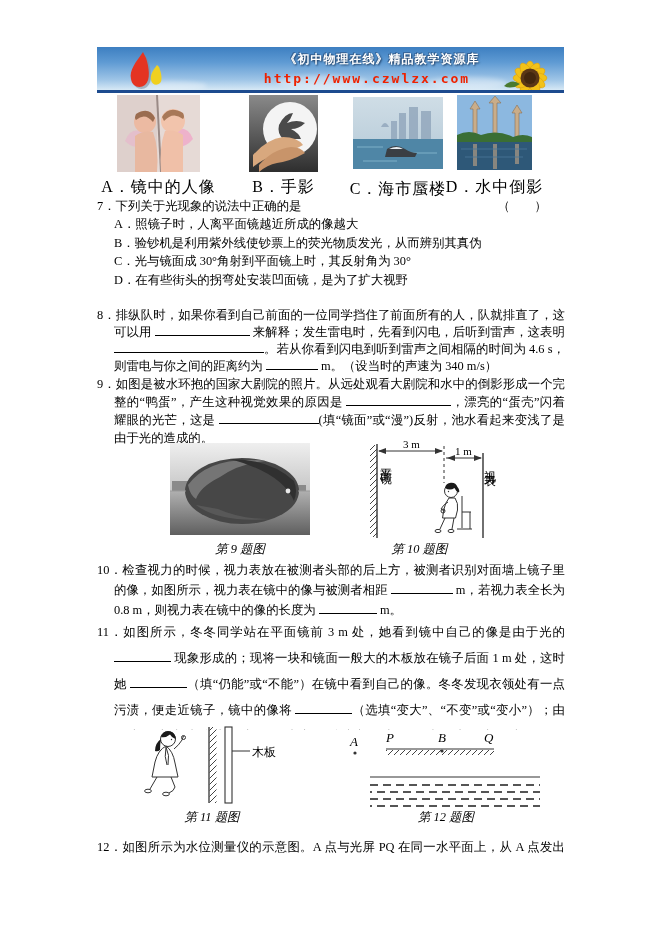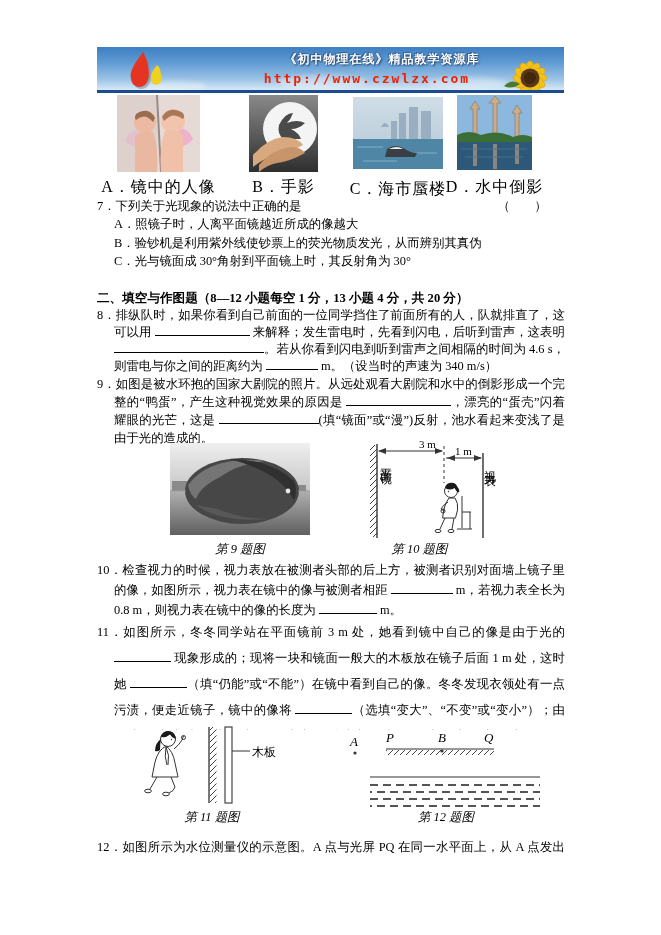--- a/index.html
+++ b/index.html
@@ -201,23 +201,23 @@
   </div>
 
   <div class="tblock q7">
     <div class="q7-stem">
       <span>7．下列关于光现象的说法中正确的是</span>
       <span class="q7-bracket">（　　）</span>
     </div>
     <div class="q7-opt">A．照镜子时，人离平面镜越近所成的像越大</div>
     <div class="q7-opt">B．验钞机是利用紫外线使钞票上的荧光物质发光，从而辨别其真伪</div>
     <div class="q7-opt">C．光与镜面成 30°角射到平面镜上时，其反射角为 30°</div>
-  </div>
-
-  <div class="tblock section-title">二、填空与作图题（8—12 小题每空 1 分，13 小题 4 分，共 20 分）</div>
+    <div class="q7-opt">D．在有些街头的拐弯处安装凹面镜，是为了扩大视野</div>
+  </div>
+
 
   <div class="tblock para q8">
     <span>8．</span><span>排纵队时，如果你看到自己前面的一位同学挡住了前面所有的人，队就排直了，这可以用 </span><span class="blank w95"></span><span> 来解释；发生雷电时，先看到闪电，后听到雷声，这表明 </span><span class="blank w150"></span><span>。若从你看到闪电到听到雷声之间相隔的时间为 4.6 s，则雷电与你之间的距离约为 </span><span class="blank w52"></span><span> m。（设当时的声速为 340 m/s）</span>
   </div>
 
   <div class="tblock para q9">
     <span>9．</span><span>如图是被水环抱的国家大剧院的照片。从远处观看大剧院和水中的倒影形成一个完整的“鸭蛋”，产生这种视觉效果的原因是 </span><span class="blank w105"></span><span>，漂亮的“蛋壳”闪着耀眼的光芒，这是 </span><span class="blank w100"></span><span>(填“镜面”或“漫”)反射，池水看起来变浅了是由于光的造成的。</span>
   </div>
 
   <div class="figrow figrow2">
@@ -263,21 +263,21 @@
           <circle cx="81.5" cy="50.5" r="0.7" fill="#333" stroke="none"></circle>
           <path d="M82 57 q-4 5 -5 11 l-1.5 9 h13 l2 -8 q1 -7 -2.5 -12 z"></path>
           <path d="M81 61 q-5 3 -7 7 q2 2 4 1"></path>
           <circle cx="76" cy="70" r="2"></circle>
           <path d="M78 77 l-5 11 M87 77 l-2 11"></path>
           <ellipse cx="71" cy="90" rx="3" ry="1.6"></ellipse>
           <ellipse cx="84" cy="90" rx="3" ry="1.6"></ellipse>
           <path d="M95 55 v32 M95 71 h9 M103 71 v17 M90 88 h15"></path>
         </g>
       </svg>
-      <div class="dimlabel" style="left:52px;top:-3px">3 m</div>
+      <div class="dimlabel" style="left:36px;top:-3px">3 m</div>
       <div class="dimlabel" style="left:88px;top:4px">1 m</div>
       <div class="vlabel" style="left:12px;top:18px">平面镜</div>
       <div class="vlabel" style="left:116px;top:20px">视力表</div>
     </div>
     <div class="fig-caption" style="left:259px;top:100px;width:127px">第 10 题图</div>
   </div>
 
   <div class="tblock para q10">
     <span>10．</span><span>检查视力的时候，视力表放在被测者头部的后上方，被测者识别对面墙上镜子里的像，如图所示，视力表在镜中的像与被测者相距 </span><span class="blank w62"></span><span> m，若视力表全长为 0.8 m，则视力表在镜中的像的长度为 </span><span class="blank w58"></span><span> m。</span>
   </div>

